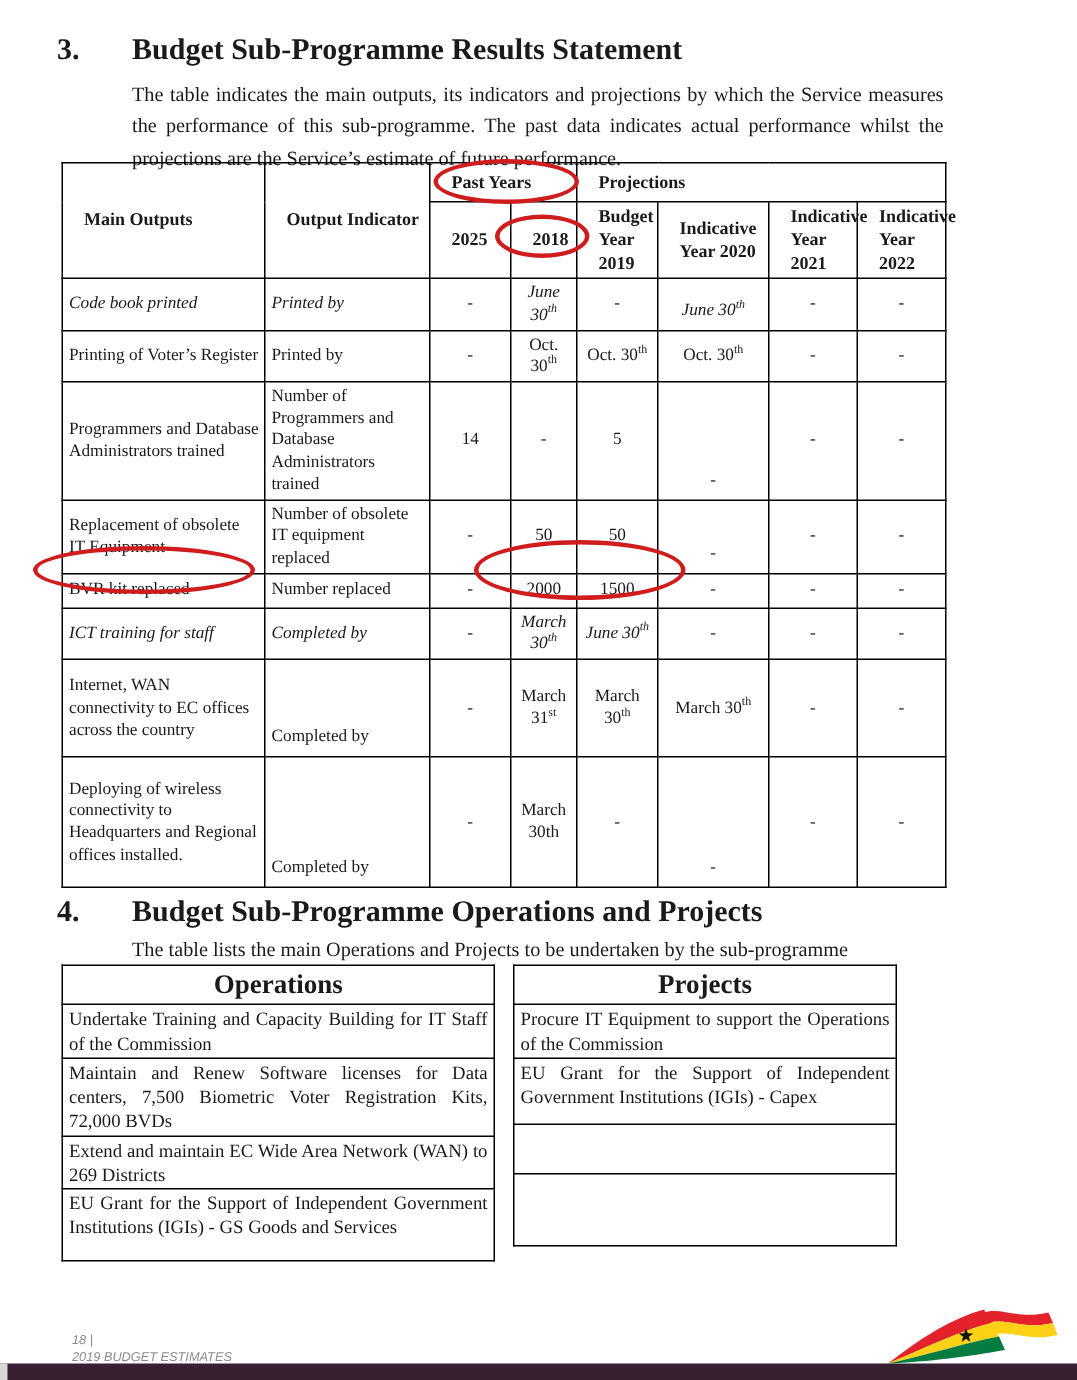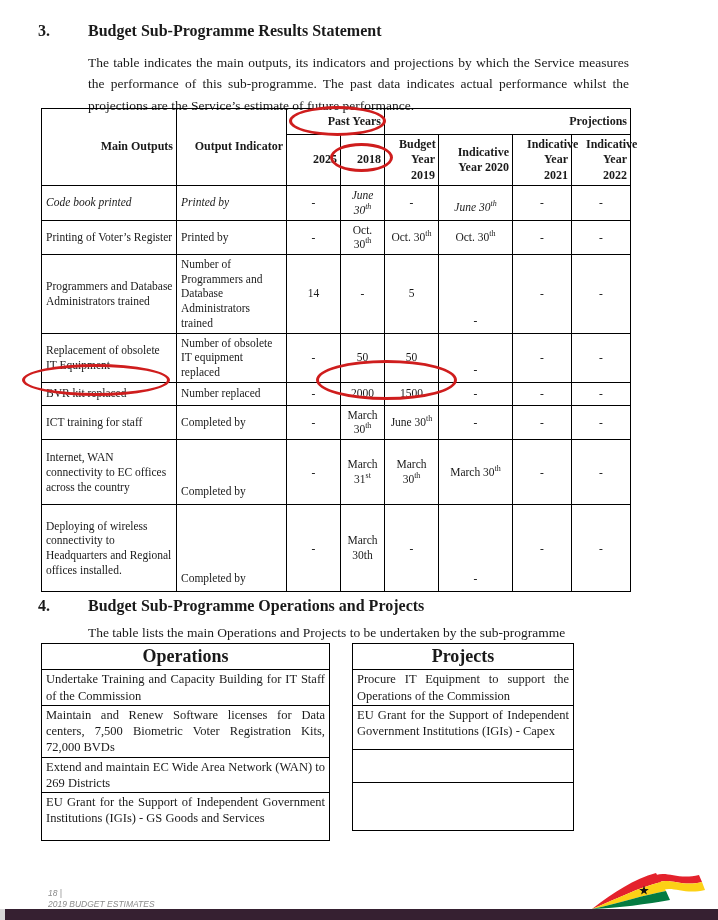--- a/index.html
+++ b/index.html
@@ -3,45 +3,45 @@
 <meta charset="utf-8">
 <style>
   * { margin:0; padding:0; box-sizing:border-box; }
   html,body { background:#ffffff; }
   .page {
     position:relative; width:718px; height:920px; background:#ffffff;
     font-family:"Liberation Serif","DejaVu Serif",serif; color:#1a1a1a;
     overflow:hidden; margin:0 auto;
   }
   
-  .sec-heading { position:absolute; left:38px; font-size:16px; font-weight:bold; }
+  .sec-heading { position:absolute; left:38px; font-size:20px; font-weight:bold; }
   .sec-heading .num { display:inline-block; width:50px; }
   #sec3-heading { top:22px; }
   #sec4-heading { top:597px; }
   .para { position:absolute; left:88px; width:541px; font-size:13.5px; line-height:1.58; text-align:justify; }
   #sec3-para { top:52px; }
   #sec4-intro { top:622px; width:545px; text-align:left; }
 
   
   #results-table {
     position:absolute; left:41px; top:108px; width:589px;
     border-collapse:collapse; table-layout:fixed; font-size:11.5px; line-height:1.28;
   }
   #results-table th, #results-table td { border:1px solid #000; padding:2px 3px; vertical-align:middle; }
-  #results-table th { font-size:12px; font-weight:bold; text-align:right;padding-left:14px; }
+  #results-table th { font-size:12px; font-weight:bold; text-align:left;padding-left:14px; }
   #results-table td.c-out, #results-table td.c-ind { text-align:left; padding-left:4px; }
   #results-table td.c-val { text-align:center; }
   #results-table td.low { vertical-align:bottom; padding-bottom:5px; }
   #results-table sup { font-size:8px; vertical-align:super; line-height:0; }
 
   
   .op-table { position:absolute; top:643px; border-collapse:collapse; table-layout:fixed;
     font-size:12.5px; line-height:1.3; }
   #ops-table { left:41px;  width:289px; }
-  #proj-table{ left:352px; width:222px; }
+  #proj-table{ left:342px; width:256px; }
   .op-table th, .op-table td { border:1px solid #000; padding:1px 4px; vertical-align:top; }
   .op-table th { text-align:center; font-weight:bold; font-size:18px; height:17px; }
   .op-table td { text-align:justify; }
 
   
   .ellipse { position:absolute; border:3px solid #cf1d1d; border-radius:50%;
     background:transparent; pointer-events:none; }
   #ell-past { left:289px; top:106px; width:97px;  height:30px; }
   #ell-2018 { left:330px; top:143px; width:63px;  height:29px; }
   #ell-bvr  { left:22px;  top:364px; width:148px; height:32px; }
@@ -136,21 +136,21 @@
         <tr style="height: 23px;">
           <td class="c-out">BVR kit replaced</td>
           <td class="c-ind">Number replaced</td>
           <td class="c-val">-</td>
           <td class="c-val">2000</td>
           <td class="c-val">1500</td>
           <td class="c-val">-</td>
           <td class="c-val">-</td>
           <td class="c-val">-</td>
         </tr>
-        <tr style="height: 34px;">
+        <tr style="height: 34px; font-style: italic;">
           <td class="c-out">ICT training for staff</td>
           <td class="c-ind">Completed by</td>
           <td class="c-val">-</td>
           <td class="c-val">March 30<sup>th</sup></td>
           <td class="c-val">June 30<sup>th</sup></td>
           <td class="c-val">-</td>
           <td class="c-val">-</td>
           <td class="c-val">-</td>
         </tr>
         <tr style="height: 65px;">

